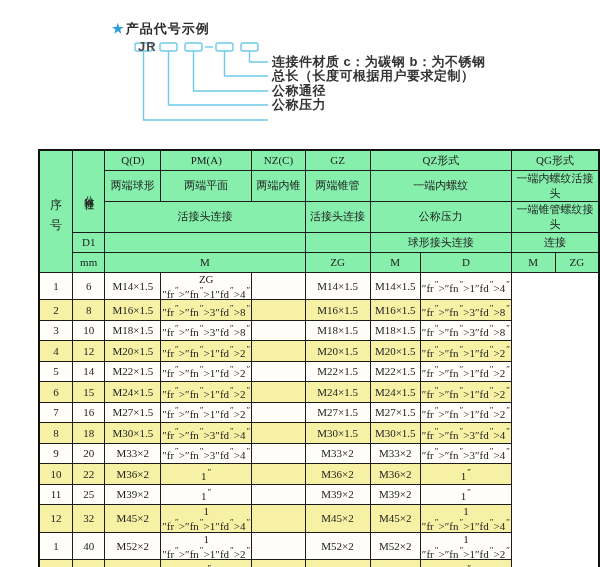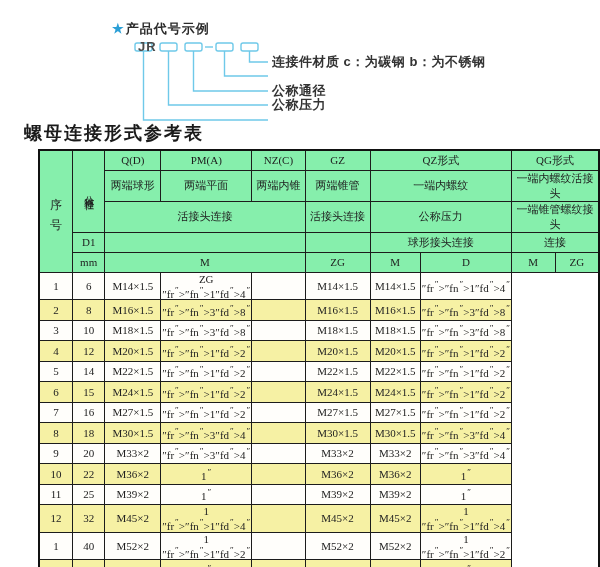--- a/index.html
+++ b/index.html
@@ -78,24 +78,24 @@
       <polyline points="143.5,51 143.5,120 268,120"></polyline>
     </g>
   </svg>
 
   <div class="diagram-heading">
     <span class="star">★</span><span>产品代号示例</span>
   </div>
   <div class="code-prefix">JR</div>
 
   <div class="diag-label" style="top:55px">连接件材质  c：为碳钢  b：为不锈钢</div>
+  <div class="diag-label" style="top:69px">总长（长度可根据用户要求定制）</div>
   <div class="diag-label" style="top:84px">公称通径</div>
   <div class="diag-label" style="top:98px">公称压力</div>
 
-  <div class="table-title">螺母连接形式参考表</div>
 
   <table class="ref">
     <colgroup>
       <col class="c1">
         <col class="c2">
         <col class="c3">
         <col class="c4">
         <col class="c5">
       <col class="c6">
         <col class="c7">

